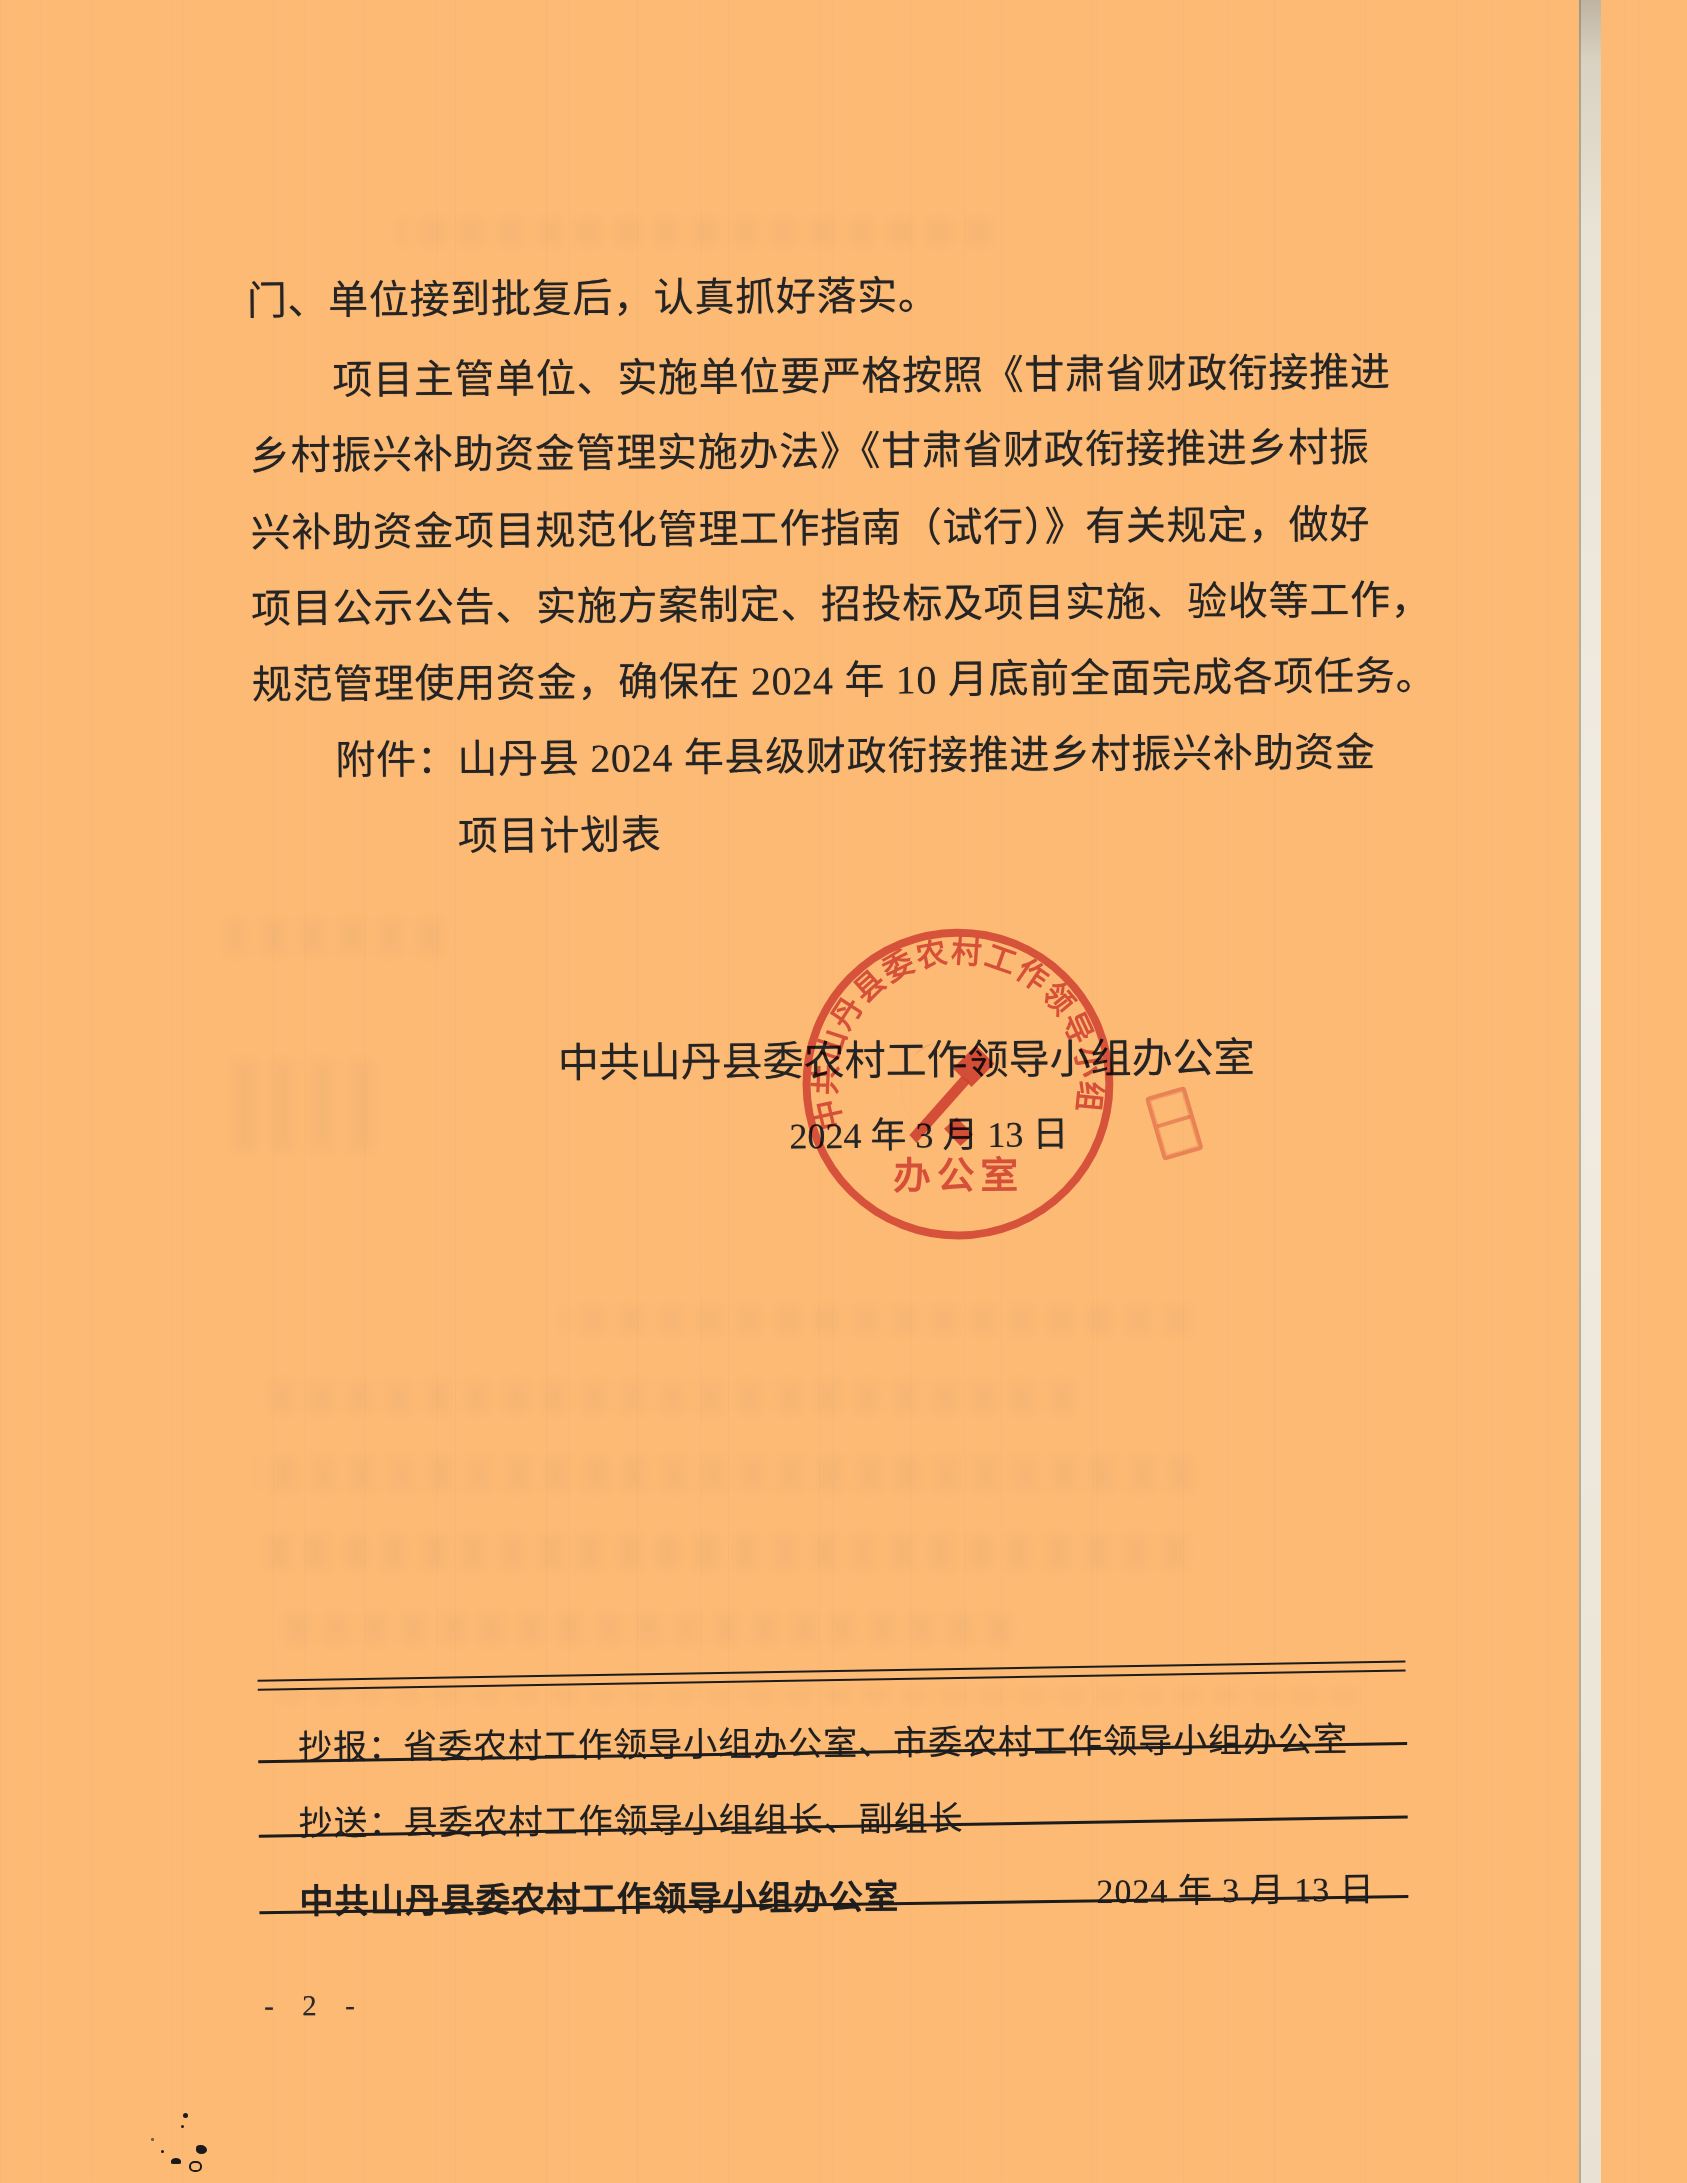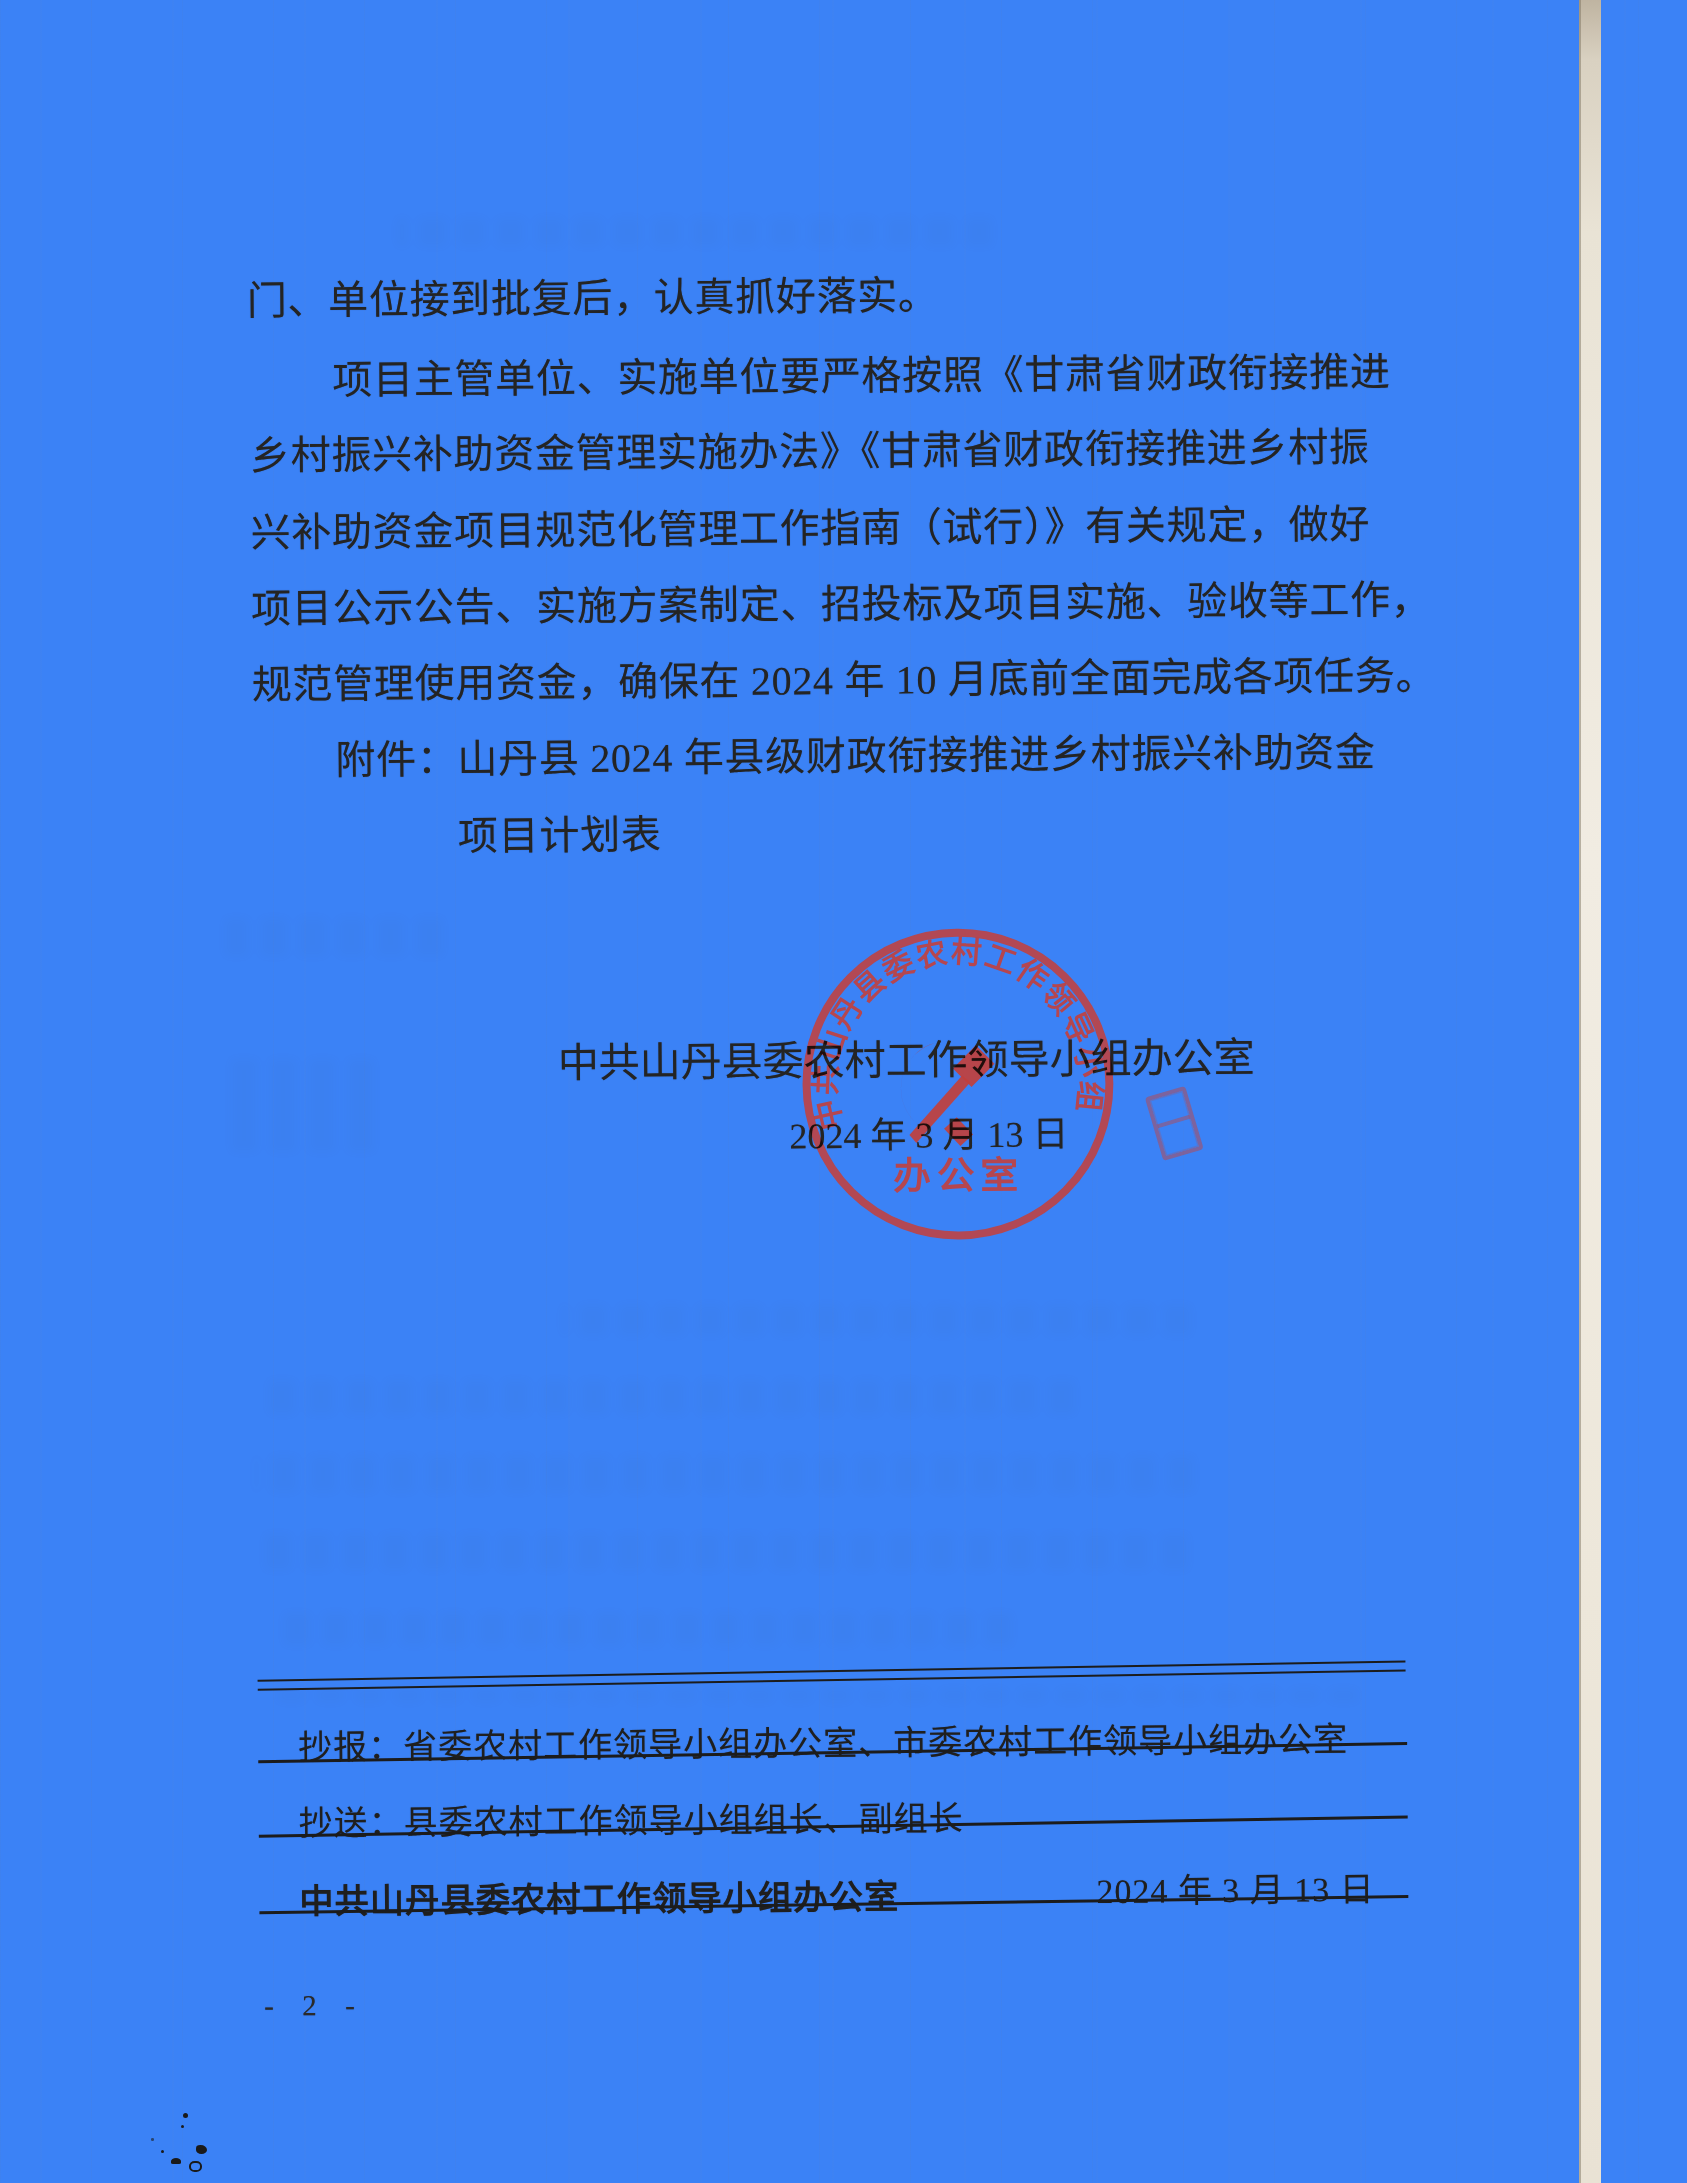--- a/index.html
+++ b/index.html
@@ -1,19 +1,19 @@
 <!DOCTYPE html>
 <html lang="zh-CN" style="font-size:10.6px"><head>
 <meta charset="utf-8">
 <style>
   html,body{margin:0;padding:0;background:#888;}
   .page{
     position:relative;
     width:1687px;height:2183px;
-    background:#3b82f6;
+    background:#fdba74;
     overflow:hidden;
     font-family:"Liberation Serif","DejaVu Serif",serif;
   }
   
   .page::before{
     content:"";position:absolute;inset:0;
     background:
       repeating-linear-gradient(90deg, rgba(120,120,125,.05) 0 1.3px, transparent 1.3px 91px),
       repeating-linear-gradient(90deg, transparent 0 40px, rgba(140,140,150,.03) 40px 42px, transparent 42px 132px);
     pointer-events:none;

